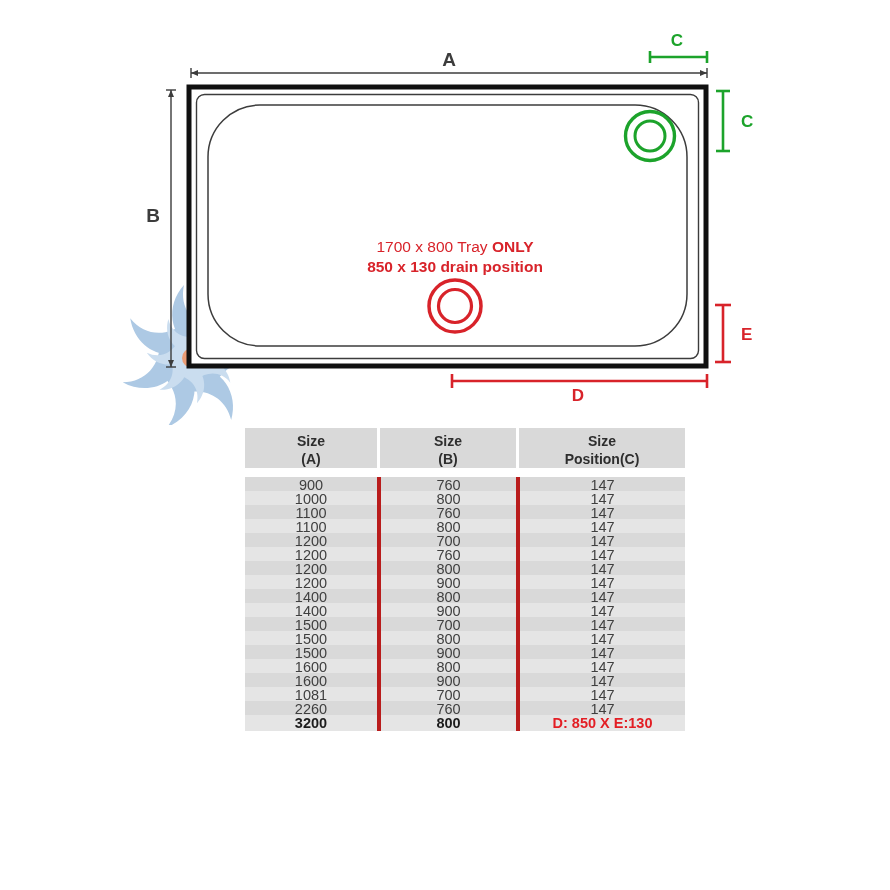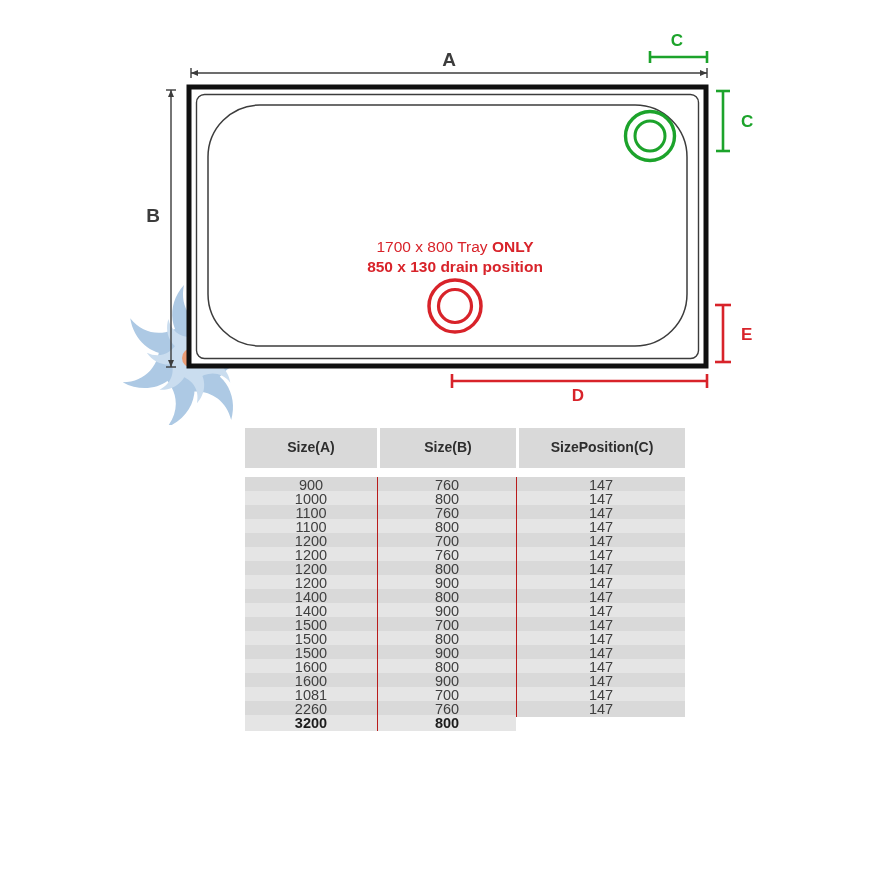--- a/index.html
+++ b/index.html
@@ -22,30 +22,30 @@
   .traymid{fill:none;stroke:#3c3c3c;stroke-width:1.4;}
   .trayinner{fill:none;stroke:#3c3c3c;stroke-width:1.5;}
   .blade{fill:#adc9e4;}
   .blade2{fill:#caddef;}
   .wmdot{fill:#eb9d76;}
 
   
   .size-table{position:absolute;left:245px;top:428px;width:440px;}
   .thead{display:grid;grid-template-columns:132px 139px 169px;height:40px;}
   .thcell{background:#d9d9d9;color:#2e2e2e;font-weight:bold;font-size:14px;
-          display:flex;flex-direction:row;align-items:center;justify-content:center;
+          display:flex;flex-direction:column;align-items:center;justify-content:flex-end;
           line-height:1.25;}
   .thcell + .thcell{border-left:3px solid #ffffff;}
   .tgap{height:9px;}
   .tbody{}
   .trow{display:grid;grid-template-columns:132px 139px 169px;height:14px;}
   .trow.alt .tcell{background:#d9d9d9;}
   .tcell{display:flex;align-items:center;justify-content:center;
          font-size:14.5px;color:#3f3f3f;background:#e5e5e5;}
-  .tcell + .tcell{border-left:1px solid #b91c1c;}
+  .tcell + .tcell{border-left:4px solid #b91c1c;}
   .trow.hl .tcell{font-weight:bold;color:#1c1c1c;}
   .trow.hl .tcell.col-c{color:#e31e24;}
 </style>
 </head>
 <body>
 
 <div class="page">
 
   <svg class="diagram" viewBox="0 0 890 425">
 
@@ -267,17 +267,18 @@
           <div class="tcell col-c">147</div>
         </div>
         <div class="trow alt">
           <div class="tcell col-a">2260</div>
           <div class="tcell col-b">760</div>
           <div class="tcell col-c">147</div>
         </div>
         <div class="trow hl">
           <div class="tcell col-a">3200</div>
           <div class="tcell col-b">800</div>
+          <div class="tcell col-c">D: 850 X E:130</div>
         </div>
       </div>
   </div>
 
 </div>
 
 </body></html>

